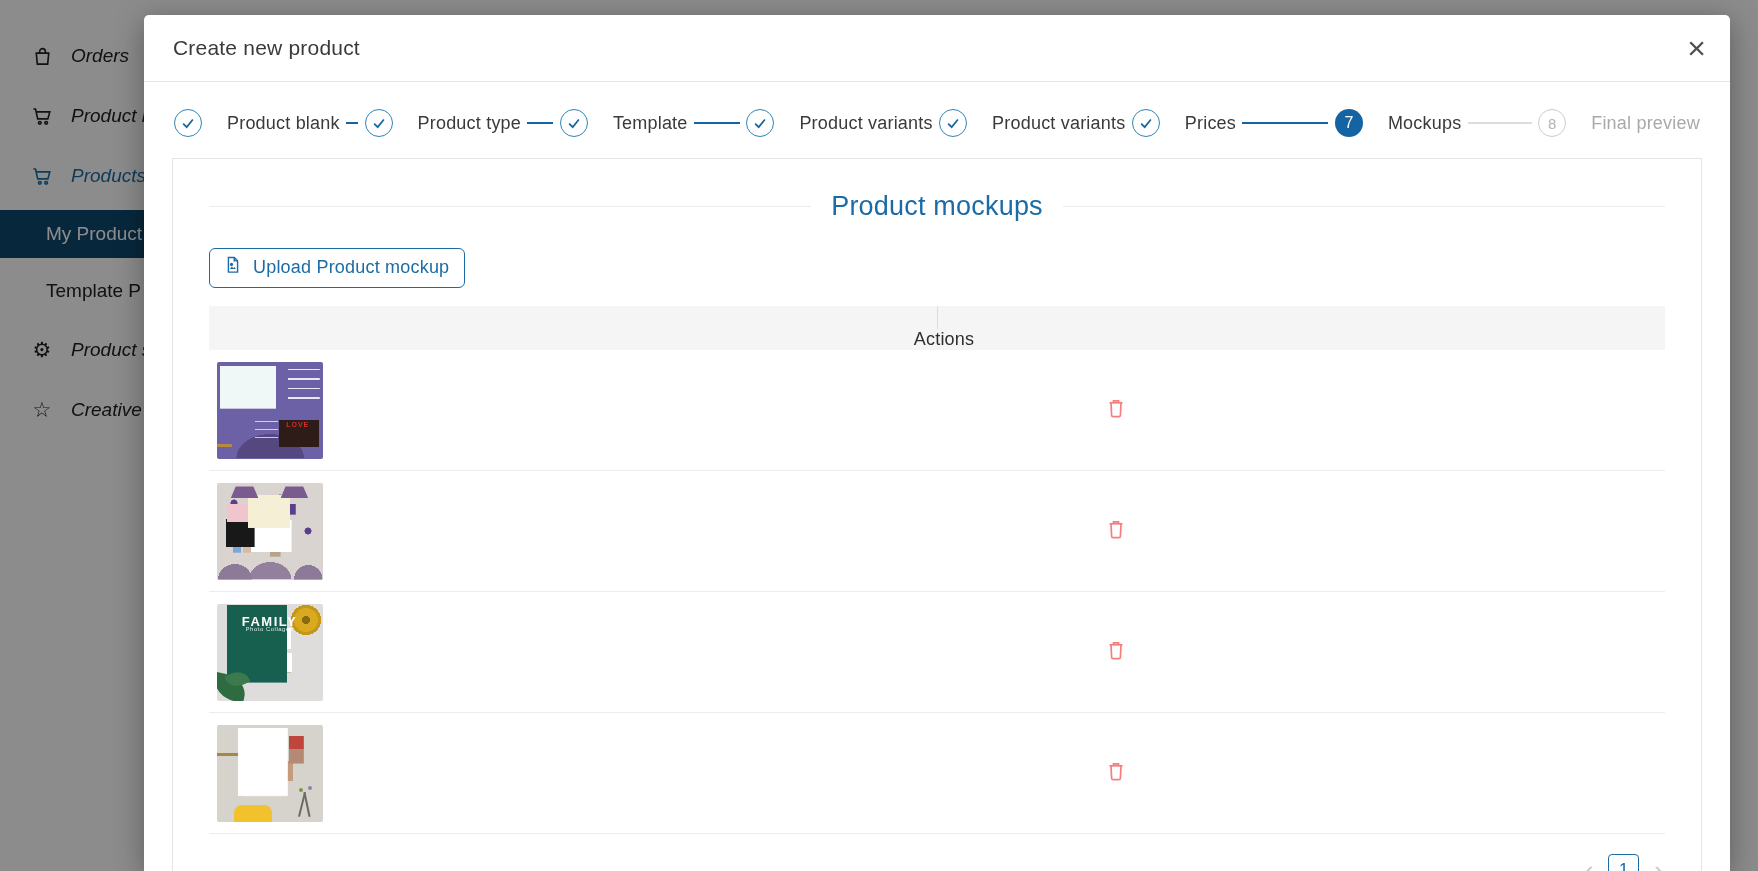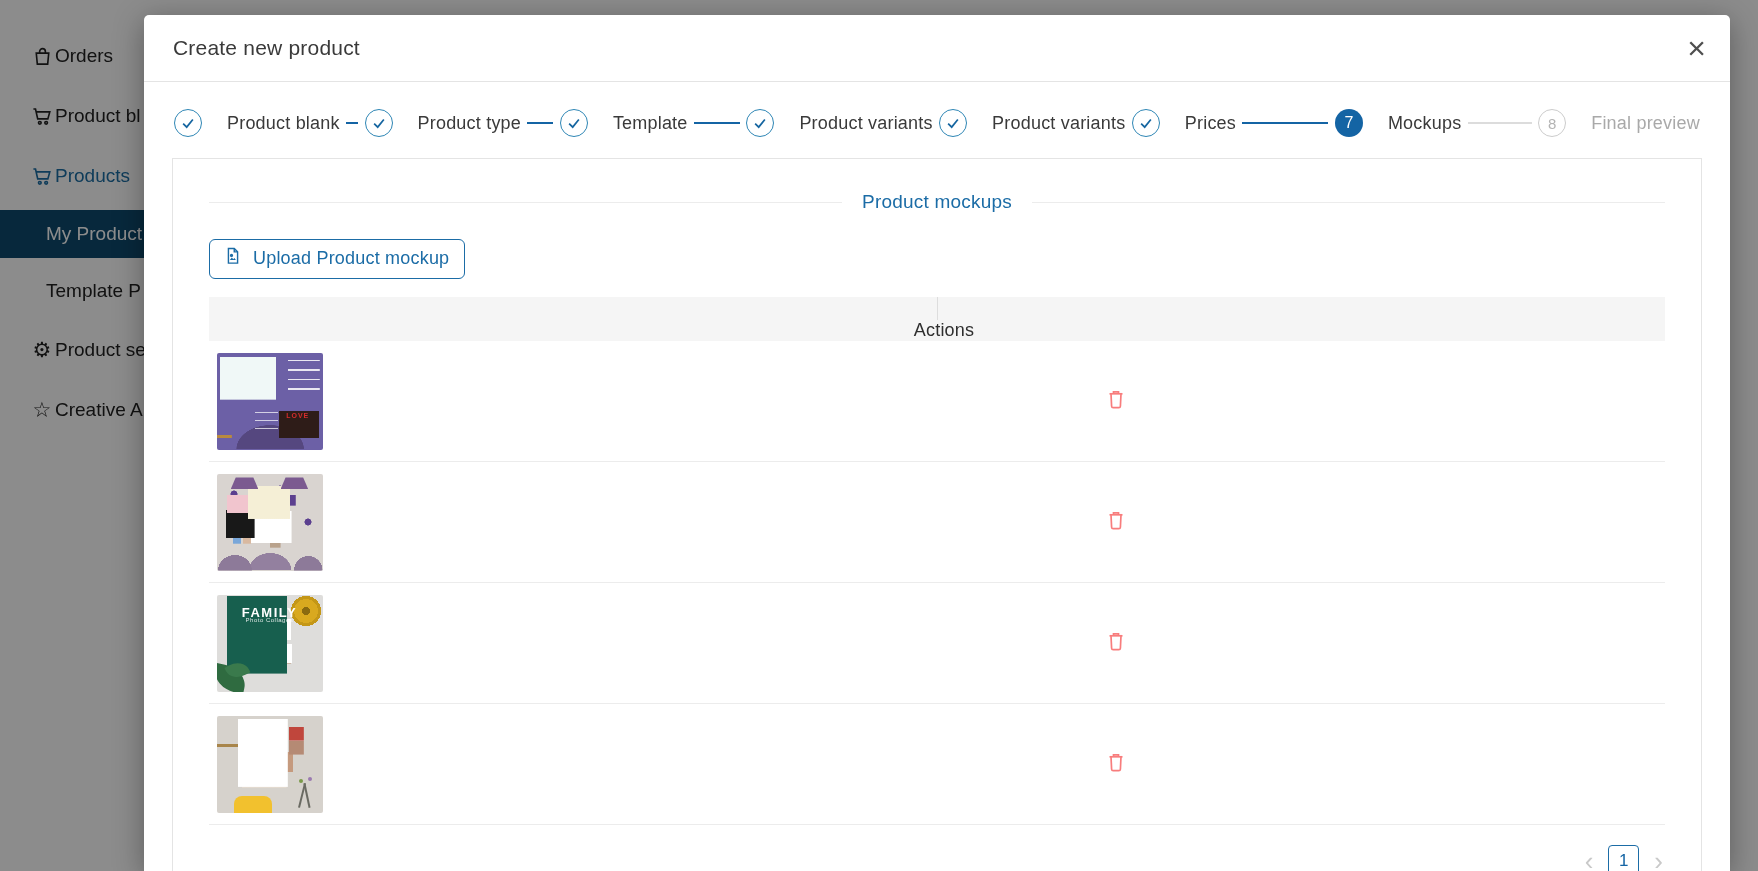--- a/index.html
+++ b/index.html
@@ -5,21 +5,21 @@
   * { margin:0; padding:0; box-sizing:border-box; }
   html,body { width:1758px; height:871px; overflow:hidden; }
   body { font-family:"Liberation Sans","DejaVu Sans",sans-serif; background:#fff; position:relative; color:#3a3a3a; }
 
   
   .sidebar { position:absolute; left:0; top:0; width:240px; height:100%; background:#fff; z-index:1; }
   .logo { padding:20px 0 0 64px; font-size:27px; font-weight:bold; letter-spacing:-0.5px; white-space:nowrap; }
   .lg-b { color:#141414; }
   .lg-c { color:#2a7ab0; }
   nav { margin-top:26px; }
-  .nav-item { display:flex; align-items:center; gap:1px; height:60px; padding-left:30px; font-size:19px; color:#222; cursor:pointer; white-space:nowrap; }
+  .nav-item { display:flex; align-items:center; gap:17px; height:60px; padding-left:30px; font-size:19px; color:#222; cursor:pointer; white-space:nowrap;font-style:italic; }
   .nav-item .nico { width:24px; height:24px; display:flex; align-items:center; justify-content:center; color:#222; font-size:21px; }
   .nav-item.active { color:#1c6ea4; }
   .nav-item.active .nico { color:#1c6ea4; }
   .nav-sub-active { height:48px; margin:4px 0; background:#0d4a6e; color:#fff; display:flex; align-items:center; padding-left:46px; font-size:19px; white-space:nowrap; cursor:pointer; }
   .nav-sub { height:58px; display:flex; align-items:center; padding-left:46px; font-size:19px; color:#222; white-space:nowrap; cursor:pointer; }
   .nico svg { width:23px; height:23px; }
 
   
   .overlay { position:absolute; inset:0; background:rgba(0,0,0,0.45); z-index:5; }
 
@@ -41,21 +41,21 @@
   .slabel { font-size:18px; color:#3a3a3a; letter-spacing:.2px; }
   .step.todo .slabel { color:#a9a9a9; }
   .cn { height:2px; background:#1464a4; flex:0 0 auto; }
   .cn1 { width:12px; } .cn2 { width:26px; } .cn3 { width:46px; } .cn4 { width:86px; }
   .cn5 { width:64px; background:#dcdcdc; }
 
   
   .card { margin:0 28px; border:1px solid #e4e4e4; border-bottom:none; flex:1; padding:20px 36px 10px; display:flex; flex-direction:column; min-height:0; }
   .section-head { display:flex; align-items:center; gap:20px; margin:12px 0 26px; }
   .h-line { flex:1; height:1px; background:#ececec; }
-  .section-title { color:#1b6ca6; font-size:19px; letter-spacing:.2px; }
+  .section-title { color:#1b6ca6; font-size:27px; letter-spacing:.2px; }
 
   .upload-btn { display:inline-flex; align-items:center; gap:10px; align-self:flex-start; padding:6px 15px 7px 13px;
                 background:#fff; border:1px solid #1b6ca6; border-radius:6px; color:#1b6ca6; font-size:18px;
                 font-family:inherit; cursor:pointer; margin-bottom:18px; letter-spacing:.2px; }
   .upload-btn svg { width:20px; height:20px; }
 
   
   .mtable { width:100%; }
   .thead { display:flex; align-items:center; height:44px; background:#f5f5f5;flex-direction:column; }
   .th-mockup { width:60.5%; }

